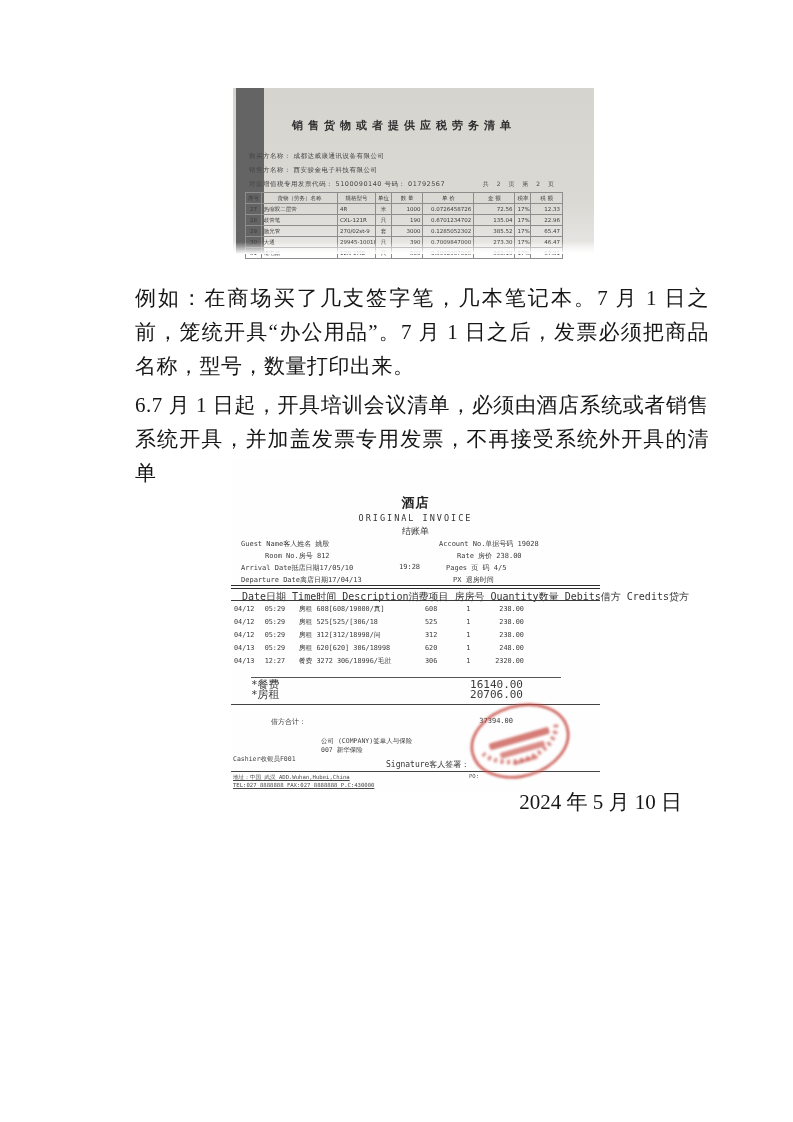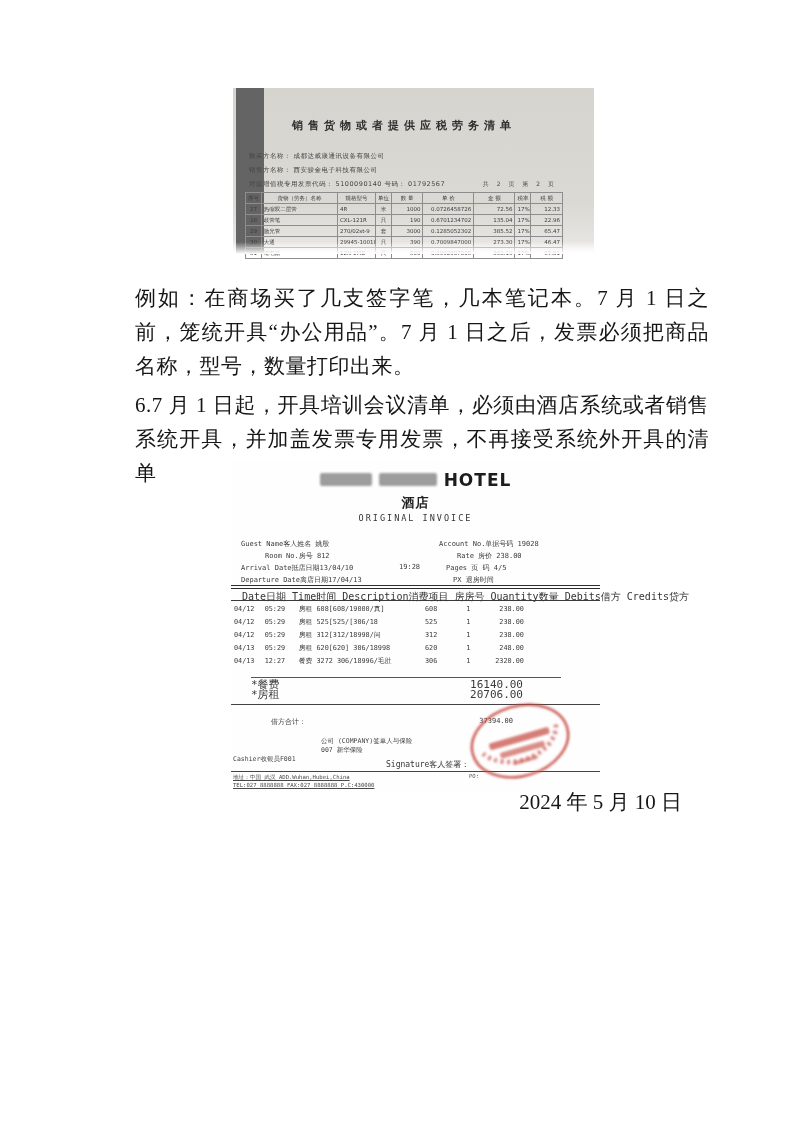--- a/index.html
+++ b/index.html
@@ -199,33 +199,31 @@
     </table>
   </div>
   <div class="abs scan1-fade"></div>
 </div>
 
 <div class="abs para para-example">例如：在商场买了几支签字笔，几本笔记本。7 月 1 日之前，笼统开具“办公用品”。7 月 1 日之后，发票必须把商品名称，型号，数量打印出来。</div>
 <div class="abs para para-item6">6.7 月 1 日起，开具培训会议清单，必须由酒店系统或者销售系统开具，并加盖发票专用发票，不再接受系统外开具的清单</div>
 
 <div class="abs hotel">
   <div class="hotel-inner">
-    <div class="hotel-head-en">
-      <span class="redact r1"></span><span class="redact r2"></span><span class="hotel-en-word">HOTEL</span>
-    </div>
     <div class="hotel-head-cn">
       <span class="redact r3"></span><span class="hotel-cn-word">酒店</span>
     </div>
     <div class="hotel-orig">ORIGINAL INVOICE</div>
+    <div class="hotel-bill">结账单</div>
 
     <div class="ginfo" style="left:10px;top:80px;">Guest Name客人姓名 姚殷</div>
     <div class="ginfo" style="left:208px;top:80px;">Account No.单据号码 19028</div>
     <div class="ginfo" style="left:34px;top:92px;">Room No.房号 812</div>
     <div class="ginfo" style="left:226px;top:92px;">Rate 房价 238.00</div>
-    <div class="ginfo" style="left:10px;top:104px;">Arrival Date抵店日期13/04/10</div>
+    <div class="ginfo" style="left:10px;top:104px;">Arrival Date抵店日期17/05/10</div>
     <div class="ginfo" style="left:168px;top:104px;">19:28</div>
     <div class="ginfo" style="left:215px;top:104px;">Pages 页 码 4/5</div>
     <div class="ginfo" style="left:10px;top:116px;">Departure Date离店日期17/04/13</div>
     <div class="ginfo" style="left:222px;top:116px;">PX 退房时间</div>
 
     <div class="hotel-rule rule-double"></div>
     <div class="hotel-thead">Date日期 Time时间 Description消费项目 房房号 Quantity数量 Debits借方 Credits贷方</div>
     <div class="hotel-rule rule-thin1"></div>
 
     <table class="hotel-table">

